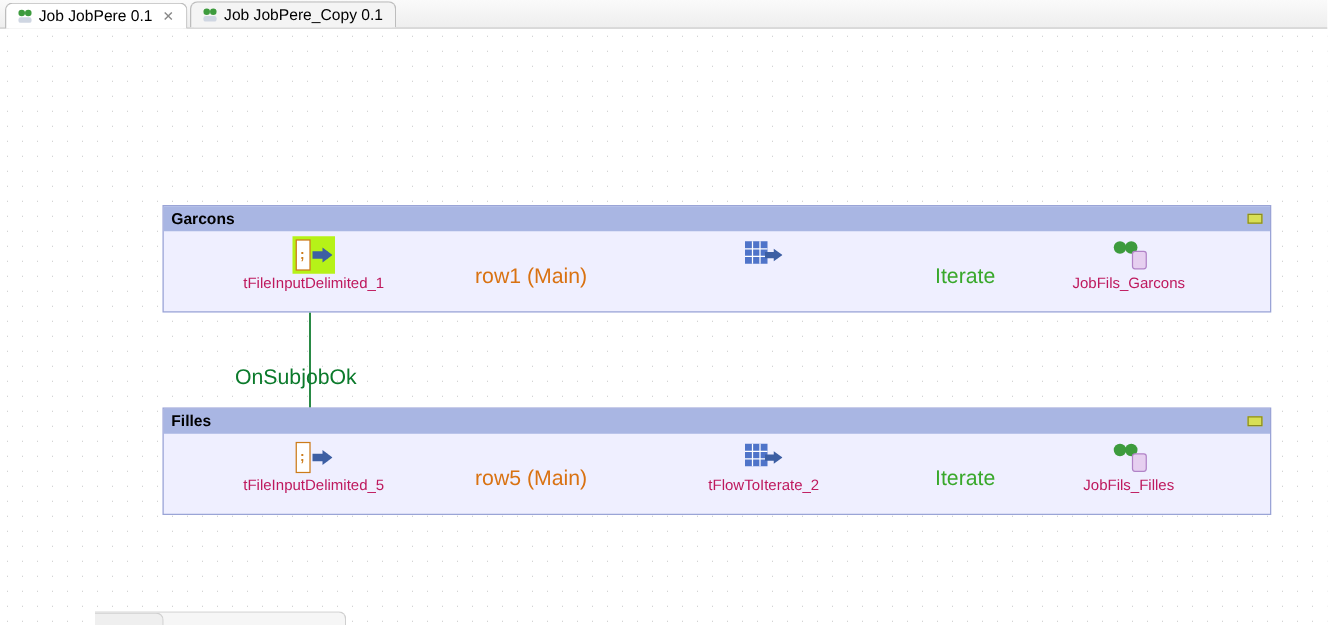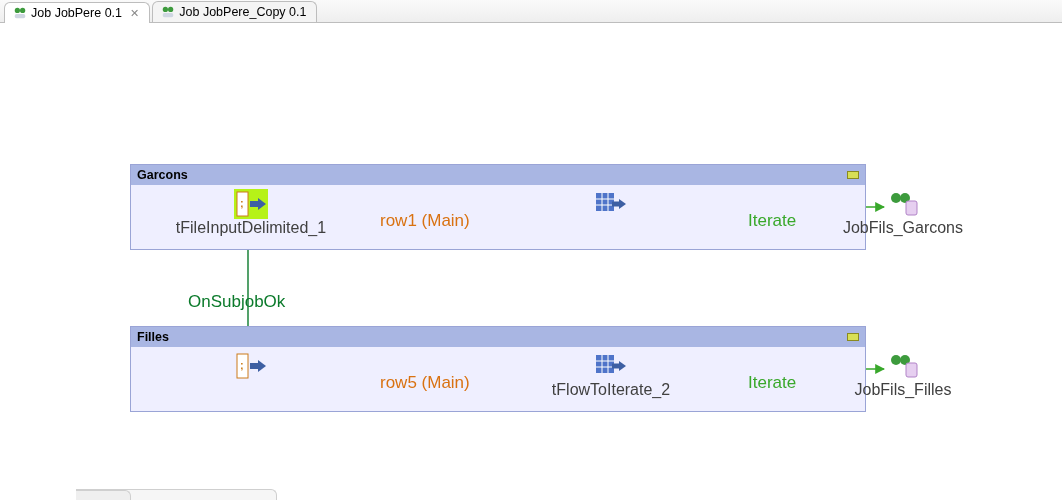--- a/index.html
+++ b/index.html
@@ -58,21 +58,21 @@
     width: 1062px;
     height: 478px;
     background-color: #ffffff;
     background-image: radial-gradient(circle, #c5c5c5 0.6px, transparent 0.6px);
     background-size: 12px 12px;
   }
   
   .subjob {
     position: absolute;
     left: 130px;
-    width: 736px;
+    width: 887px;
     height: 86px;
     background: #efefff;
     border: 1px solid #9aa4d6;
     box-sizing: border-box;
   }
   .subjob .title {
     height: 20px;
     line-height: 20px;
     background: #a9b6e3;
     padding: 0 6px;
@@ -93,22 +93,22 @@
     position: absolute;
     text-align: center;
     width: 160px;
   }
   .node .icon {
     width: 30px;
     height: 26px;
     margin: 0 auto 2px auto;
   }
   .node .label {
-    font-size: 16px;
-    color: #404040;
+    font-size: 12px;
+    color: #be185d;
   }
   .selected-icon {
     box-shadow: 0 0 0 2px #b6f218;
     background: #b6f218;
   }
   
   .conn-label {
     position: absolute;
     font-size: 17px;
   }
@@ -254,20 +254,21 @@
 
     <div class="node" style="left:40px; top:26px">
       <div class="icon">
         <svg width="30" height="26" viewBox="0 0 30 26">
           <rect x="1" y="1" width="11" height="24" fill="#fff" stroke="#cc7b1a"></rect>
           <text x="4" y="16" font-size="11" fill="#cc7b1a" font-weight="bold">;</text>
           <path d="M14 13 L26 13" stroke="#3d5fa3" stroke-width="6"></path>
           <path d="M22 7 L30 13 L22 19 z" fill="#3d5fa3"></path>
         </svg>
       </div>
+      <div class="label">tFileInputDelimited_5</div>
     </div>
 
     <div class="node" style="left:400px; top:26px">
       <div class="icon">
         <svg width="30" height="26" viewBox="0 0 30 26">
           <rect x="0" y="2" width="18" height="18" fill="#4f74c9"></rect>
           <line x1="0" y1="8" x2="18" y2="8" stroke="#fff"></line>
           <line x1="0" y1="14" x2="18" y2="14" stroke="#fff"></line>
           <line x1="6" y1="2" x2="6" y2="20" stroke="#fff"></line>
           <line x1="12" y1="2" x2="12" y2="20" stroke="#fff"></line>

